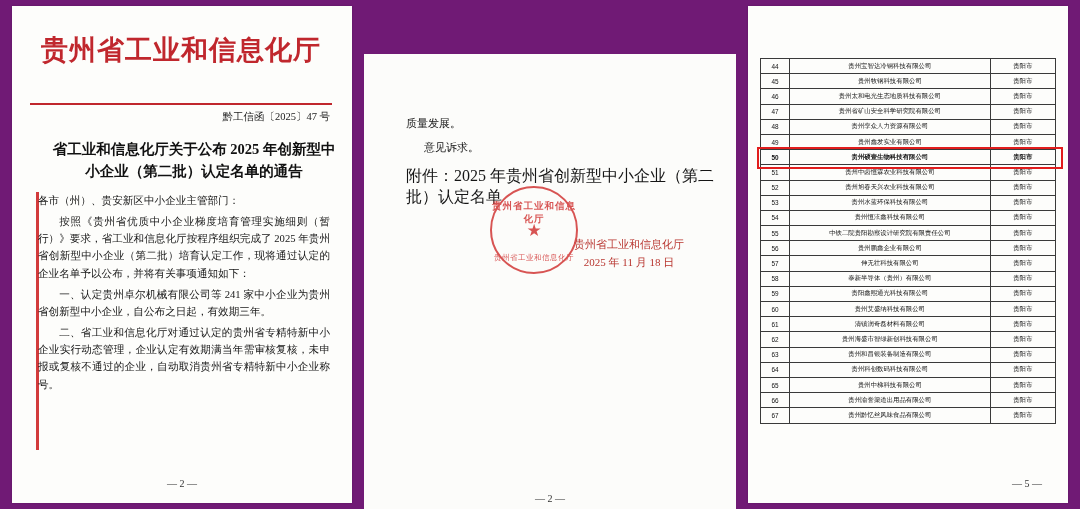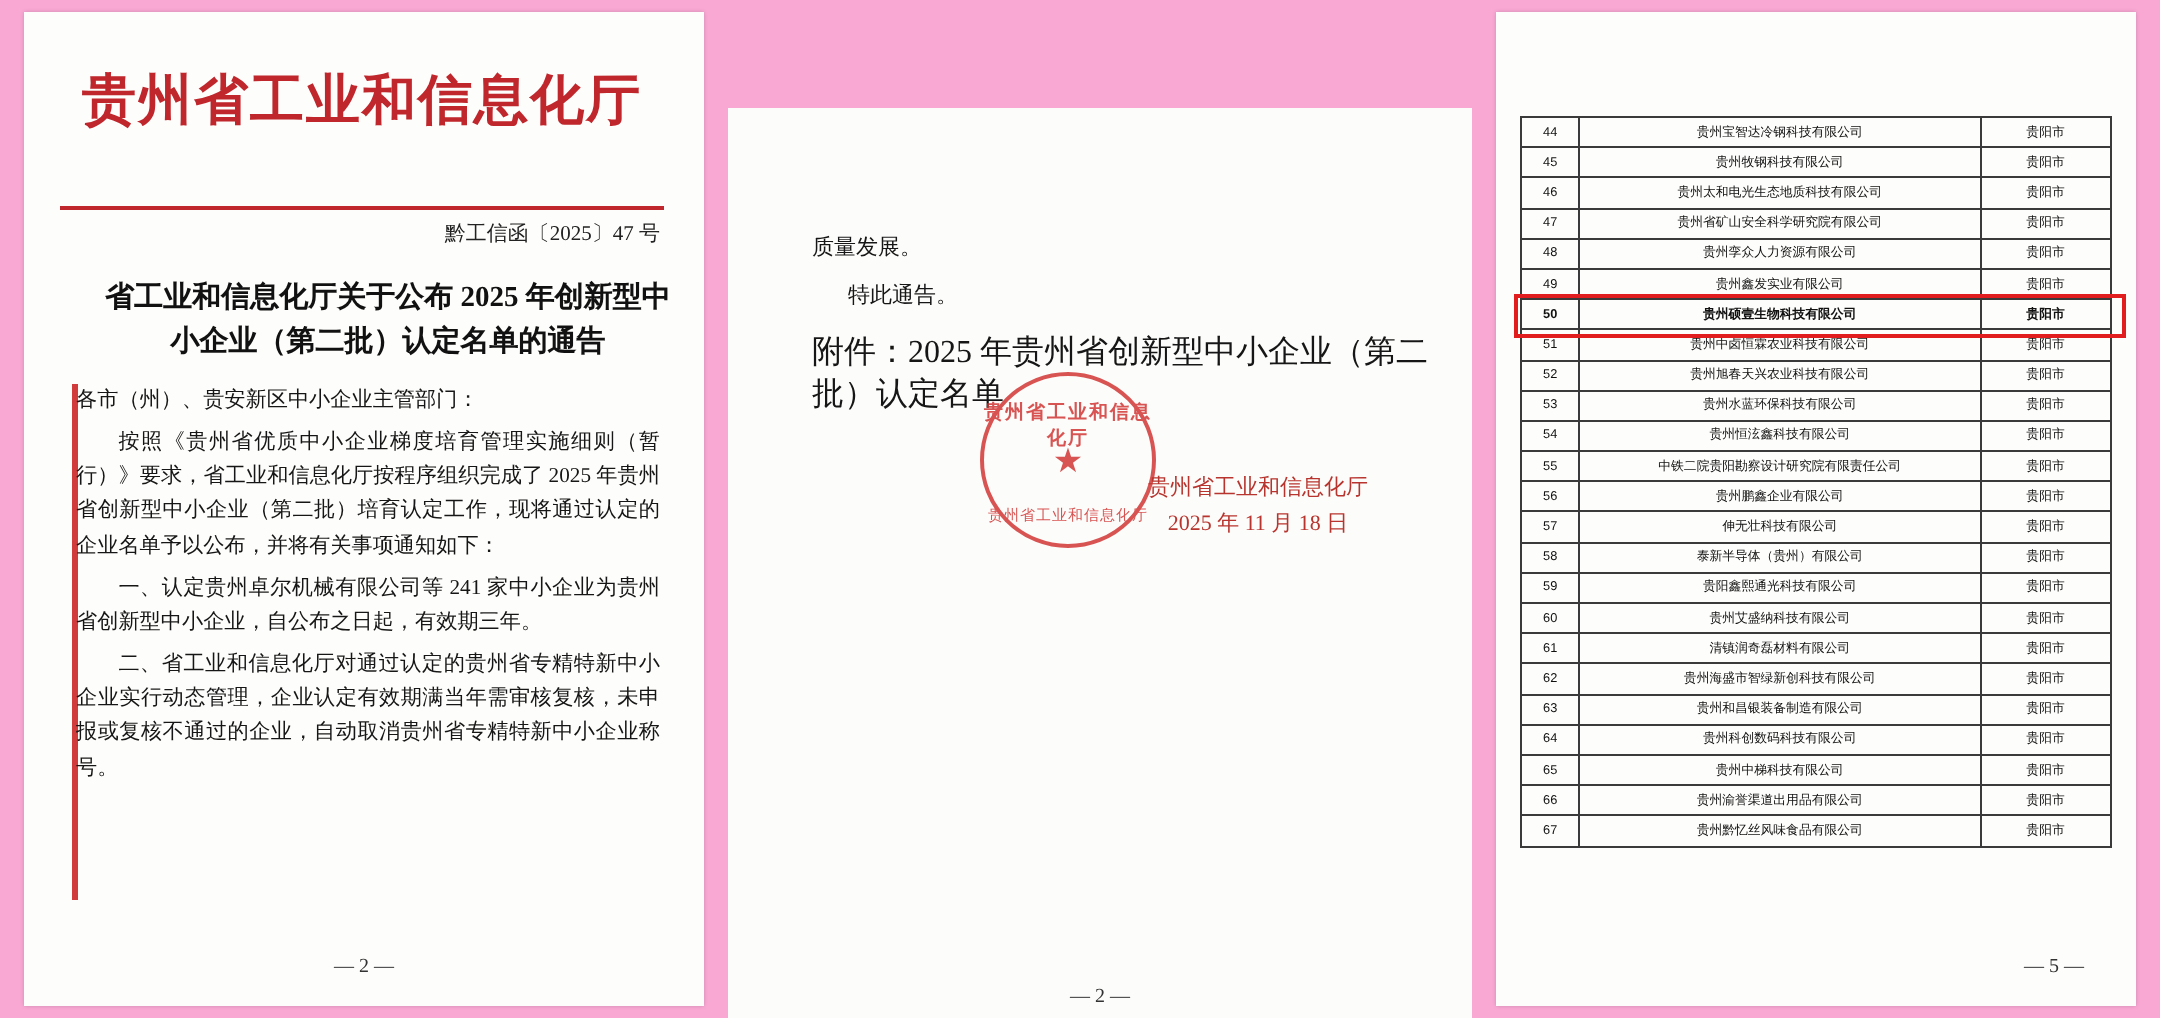--- a/index.html
+++ b/index.html
@@ -10,21 +10,21 @@
   body {
     width: 1080px;
     height: 509px;
     font-family: "Liberation Serif", serif;
     overflow: hidden;
   }
   .page {
     position: relative;
     width: 1080px;
     height: 509px;
-    background: #f9a8d4;
+    background: #701a75;
   }
 
   
   .doc-left {
     position: absolute;
     left: 12px;
     top: 6px;
     width: 340px;
     height: 497px;
     background: #fdfdfb;
@@ -250,21 +250,21 @@
       <p class="noindent">各市（州）、贵安新区中小企业主管部门：</p>
       <p>按照《贵州省优质中小企业梯度培育管理实施细则（暂行）》要求，省工业和信息化厅按程序组织完成了 2025 年贵州省创新型中小企业（第二批）培育认定工作，现将通过认定的企业名单予以公布，并将有关事项通知如下：</p>
       <p>一、认定贵州卓尔机械有限公司等 241 家中小企业为贵州省创新型中小企业，自公布之日起，有效期三年。</p>
       <p>二、省工业和信息化厅对通过认定的贵州省专精特新中小企业实行动态管理，企业认定有效期满当年需审核复核，未申报或复核不通过的企业，自动取消贵州省专精特新中小企业称号。</p>
     </div>
     <div class="page-num">— 2 —</div>
   </div>
 
   <div class="doc-mid">
     <div class="mid-line1">质量发展。</div>
-    <div class="mid-line2">特此通告。</div>
+    <div class="mid-line2">意见诉求。</div>
     <div class="mid-attach">附件：2025 年贵州省创新型中小企业（第二批）认定名单</div>
     <div class="seal">
       <div class="seal-text">贵州省工业和信息化厅</div>
       <div class="seal-star">★</div>
       <div class="seal-bottom">贵州省工业和信息化厅</div>
     </div>
     <div class="signer">
       <div>贵州省工业和信息化厅</div>
       <div class="ln2">2025 年 11 月 18 日</div>
     </div>

